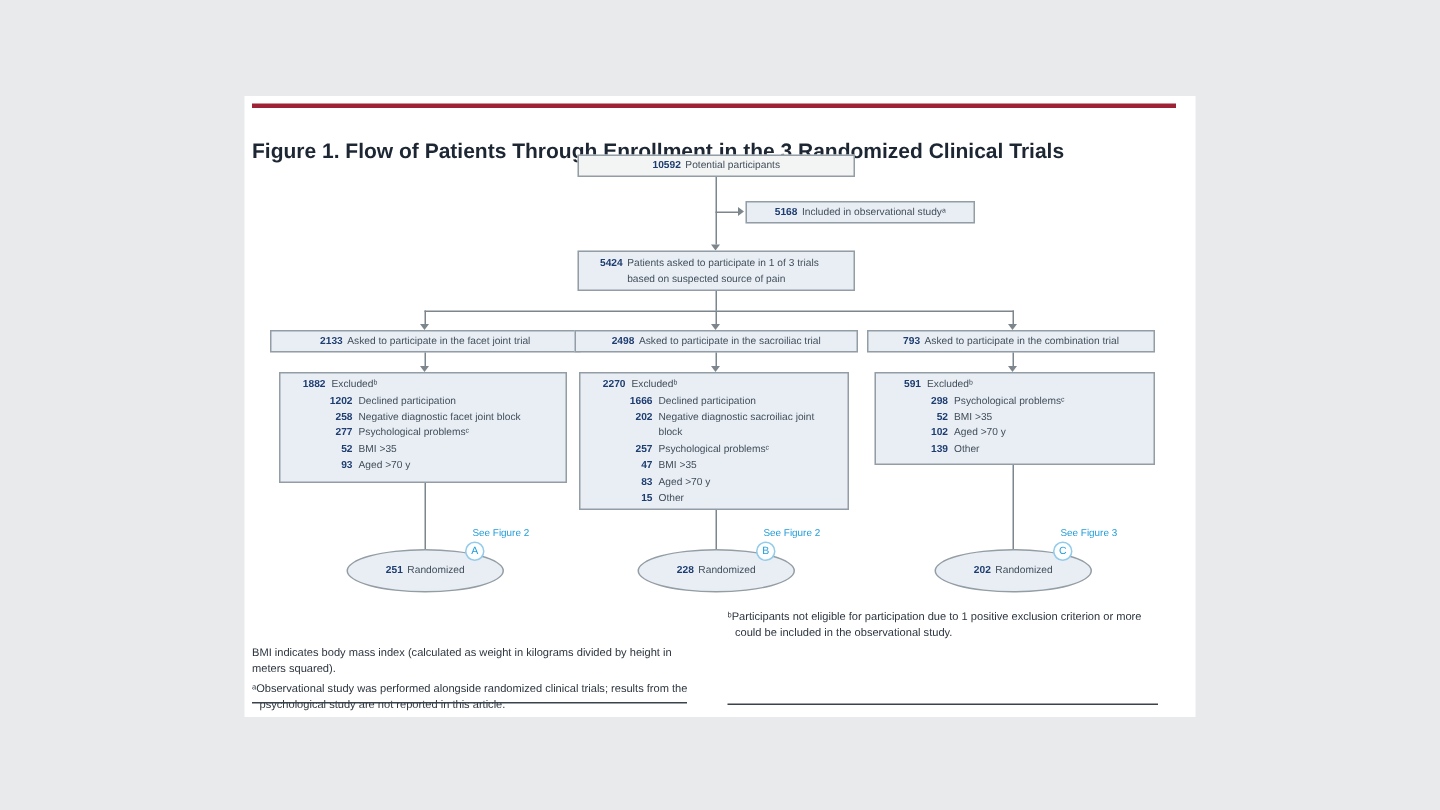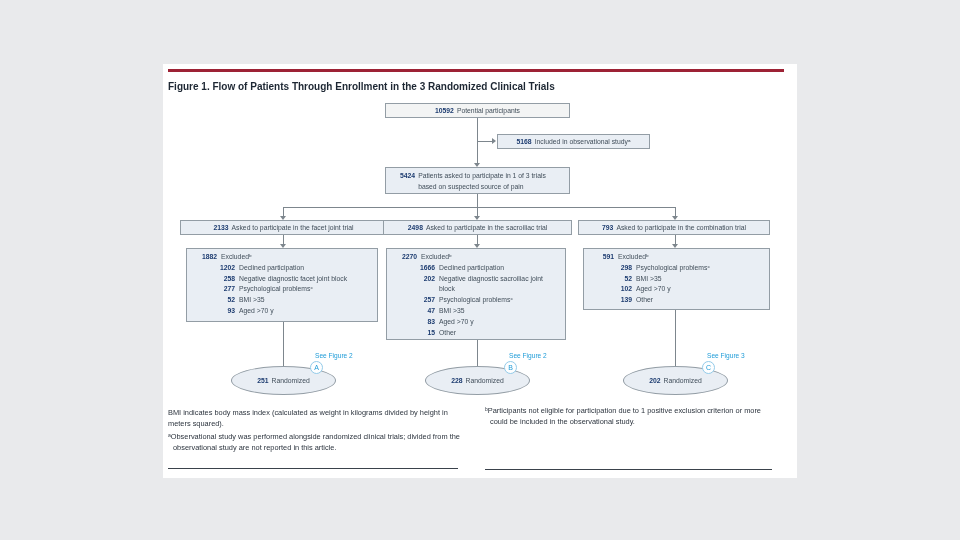--- a/index.html
+++ b/index.html
@@ -1,19 +1,19 @@
 <!DOCTYPE html>
 <html><head>
 <meta charset="utf-8">
 <style>
   html,body{margin:0;padding:0;background:#e9eaec;font-family:"Liberation Sans","DejaVu Sans",sans-serif;}
   #stage{position:relative;width:960px;height:540px;background:#e9eaec;overflow:hidden;}
   .panel{position:absolute;left:163px;top:64px;width:634px;height:414px;background:#ffffff;}
   .redbar{position:absolute;left:168px;top:69px;width:616px;height:3px;background:#9d2235;}
-  .fig-title{position:absolute;left:168px;top:81px;width:620px;font-size:10px;font-weight:bold;color:#1d2733;}
+  .fig-title{position:absolute;left:168px;top:92px;width:620px;font-size:14px;font-weight:bold;color:#1d2733;}
   .fbox{position:absolute;box-sizing:border-box;border:1px solid #939da5;background:#e9eef4;font-size:6.8px;color:#414e5a;}
   .fbox .num{font-weight:bold;color:#1d3c70;}
   .center{display:flex;align-items:center;justify-content:center;gap:3px;}
   .grayfill{background:#f3f4f4;}
   .asked{display:flex;gap:3px;padding:3px 6px 0 14px;line-height:10.5px;}
   .xcol{padding:3px 4px;}
   .xrow{display:flex;line-height:10.8px;}
   .xnum{flex:none;width:26px;text-align:right;font-weight:bold;color:#1d3c70;margin-right:4px;}
   .xrow.l1 .xnum{width:44px;}
   .xlabel{color:#414e5a;}
@@ -187,22 +187,22 @@
   <div class="seefig" style="left:509px;top:352px;">See Figure 2</div>
   <div class="letter" style="left:504px;top:361px;">B</div>
 
   <div class="oval" style="left:623px;top:366px;">
     <span class="num">202</span>
     <span>Randomized</span>
   </div>
   <div class="seefig" style="left:707px;top:352px;">See Figure 3</div>
   <div class="letter" style="left:702px;top:361px;">C</div>
 
-  <div class="fncol" style="left:168px;top:408px;width:292px;">
+  <div class="fncol" style="left:168px;top:430px;width:292px;">
     <p class="fnote"><span class="fnmark"></span><span>BMI indicates body mass index (calculated as weight in kilograms divided by height in meters squared).</span></p>
-    <p class="fnote fn-hang"><span class="fnmark">ᵃ</span><span>Observational study was performed alongside randomized clinical trials; divided from the observational study are not reported in this article.</span></p>
+    <p class="fnote fn-hang"><span class="fnmark">ᵃ</span><span>Observational study was performed alongside randomized clinical trials; results from the psychological study are not reported in this article.</span></p>
   </div>
   <div class="fncol" style="left:485px;top:406px;width:289px;">
     <p class="fnote fn-hang"><span class="fnmark">ᵇ</span><span>Participants not eligible for participation due to 1 positive exclusion criterion or more could be included in the observational study.</span></p>
   </div>
   <div class="rule" style="left:168px;top:468px;width:290px;"></div>
   <div class="rule" style="left:485px;top:469px;width:287px;"></div>
 </div>
 
 </body></html>

